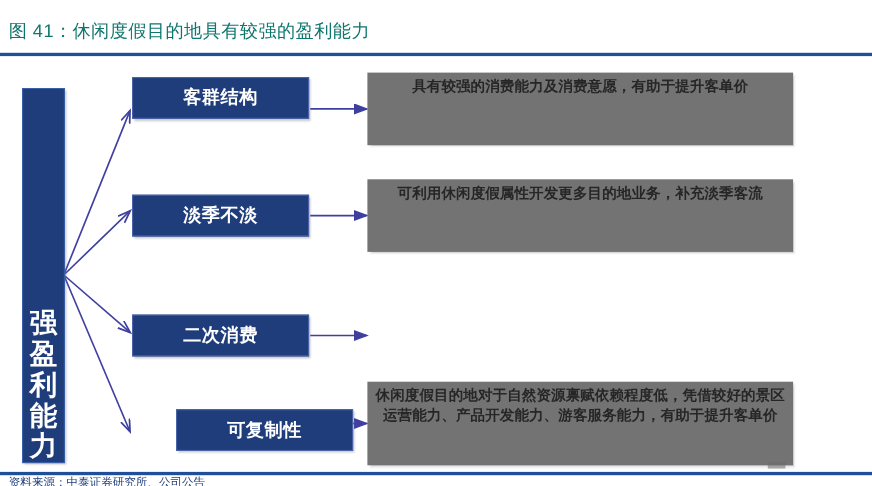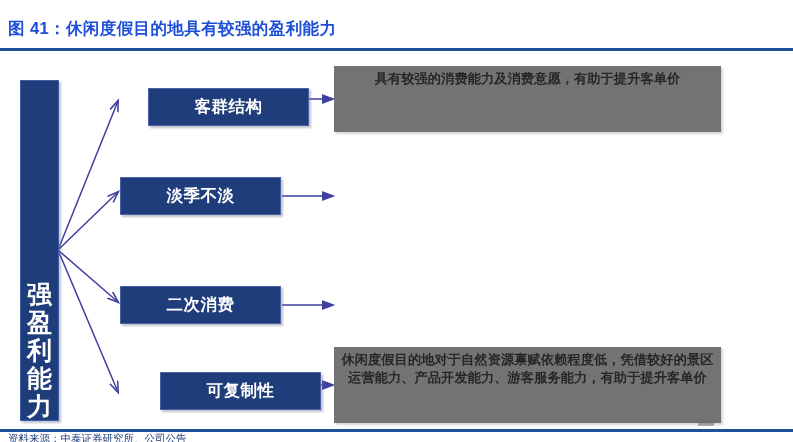--- a/index.html
+++ b/index.html
@@ -18,22 +18,22 @@
     height: 442px;
     background: #ffffff;
   }
 
   
   .header-title {
     position: absolute;
     left: 8px;
     top: 18px;
     font-size: 16.5px;
-    font-weight: bold;
-    color: #1d4ed8;
+    font-weight: normal;
+    color: #0f766e;
     letter-spacing: 0.4px;
     white-space: nowrap;
   }
 
   .header-rule {
     position: absolute;
     left: 0px;
     top: 48px;
     width: 793px;
     height: 2.5px;
@@ -176,40 +176,43 @@
       <line x1="282" y1="196" x2="333" y2="196"></line>
       <line x1="282" y1="305" x2="333" y2="305"></line>
       <line x1="282" y1="385" x2="333" y2="385"></line>
     </g>
   </svg>
 
   <div class="root-box">
     <span class="root-label">强盈利能力</span>
   </div>
 
-  <div class="cat-box" style="top:88px;margin-left:28px;">
+  <div class="cat-box" style="top:70px;">
     <span class="cat-label">客群结构</span>
   </div>
 
   <div class="cat-box" style="top:286px;">
     <span class="cat-label">二次消费</span>
   </div>
 
   <div class="cat-box" style="top:177px;">
     <span class="cat-label">淡季不淡</span>
   </div>
 
   <div class="cat-box" style="top:372px;margin-left:40px;">
     <span class="cat-label">可复制性</span>
   </div>
 
   <div class="desc-box" style="top:66px; height:66px;">
     <span class="desc-label">具有较强的消费能力及消费意愿，有助于提升客单价</span>
   </div>
 
+  <div class="desc-box" style="top:163px; height:66px;">
+    <span class="desc-label">可利用休闲度假属性开发更多目的地业务，补充淡季客流</span>
+  </div>
 
 
   <div class="desc-box" style="top:347px; height:76px;">
     <span class="desc-label">休闲度假目的地对于自然资源禀赋依赖程度低，凭借较好的景区运营能力、产品开发能力、游客服务能力，有助于提升客单价</span>
   </div>
 
   <div class="page-mark"></div>
   <div class="footer-rule"></div>
   <div class="footer-note">资料来源：中泰证券研究所、公司公告</div>
 

